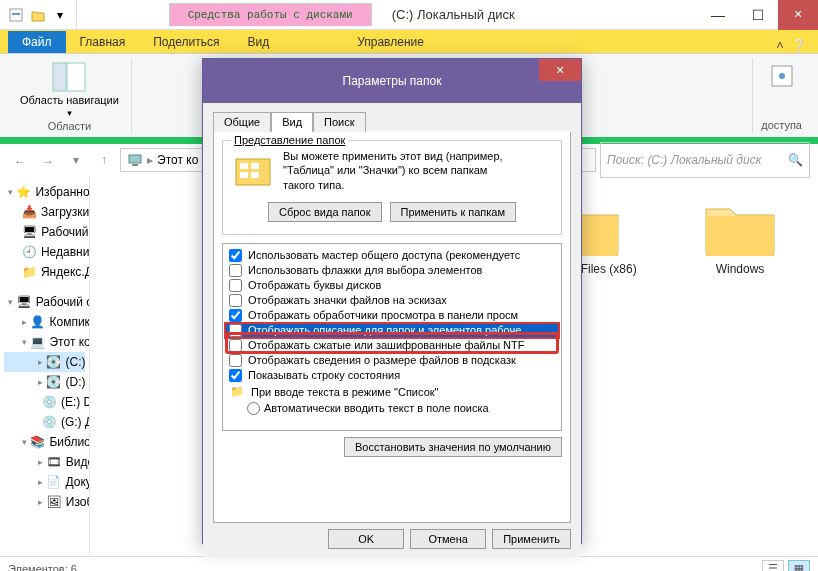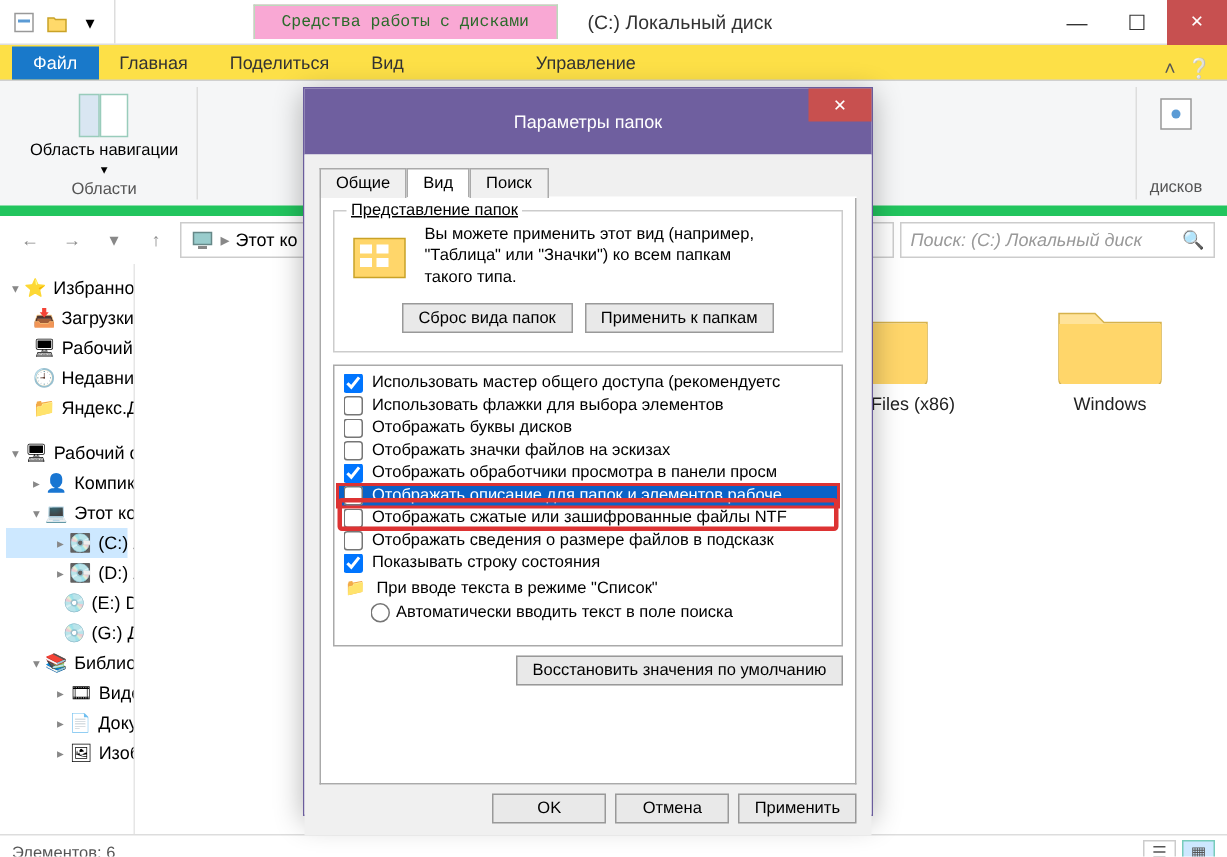--- a/index.html
+++ b/index.html
@@ -27,21 +27,21 @@
 .ribbon { height: 90px; background: #f5f6f7; border-bottom: 7px solid #22c55e; display: flex; padding: 4px 8px; }
 .ribbon-group { border-right: 1px solid #ddd; padding: 2px 8px; display: flex; flex-direction: column; align-items:center;}
 .ribbon-group .label { font-size: 11px; color: #555; margin-top: auto; }
 .ribbon-bigbtn { display: flex; flex-direction: column; align-items: center; gap: 2px; padding: 2px 4px; }
 .ribbon-small { display: flex; align-items: center; gap: 4px; font-size: 11px; padding: 1px 0;}
 
 
 .addressbar { height: 32px; display: flex; align-items: center; gap: 4px; padding: 4px 8px; background: #fff; }
 .nav-btn { width: 24px; height: 24px; border-radius:2px; display:flex;align-items:center;justify-content:center; color:#888;}
 .breadcrumb { flex: 1; border: 1px solid #ccc; height: 24px; display: flex; align-items: center; padding: 0 6px; font-size: 12px; gap:4px;}
-.searchbox { width: 210px; border: 1px solid #ccc; height: 24px; display: flex; align-items: center; padding: 0 6px; color: #999; font-style: italic;}
+.searchbox { width: 210px; border: 1px solid #ccc; height: 36px; display: flex; align-items: center; padding: 0 6px; color: #999; font-style: italic;}
 .searchbox .icon { margin-left:auto; color:#777; font-style:normal;}
 
 
 .main { display: flex; height: 380px; }
 .sidebar { width: 195px; padding: 6px 4px; overflow: hidden; border-right: 1px solid #e6e6e6;}
 .tree-item { display: flex; align-items: center; gap: 4px; padding: 2px 4px; font-size: 12px; white-space: nowrap;}
 .tree-item.selected { background: #cde8ff; }
 .tree-indent-1 { padding-left: 18px; }
 .tree-indent-2 { padding-left: 34px; }
 .expander { width: 10px; color: #888; font-size:9px; display:inline-block;}
@@ -163,21 +163,21 @@
         <span>Список</span>
       </div>
   </div>
   <div class="ribbon-group" style="border-right:none">
     <div class="ribbon-bigbtn">
       <svg width="28" height="28">
           <rect x="4" y="4" width="20" height="20" fill="#fff" stroke="#999"></rect>
           <circle cx="14" cy="14" r="3" fill="#5b9bd5"></circle>
         </svg>
     </div>
-    <div class="label">дисков</div>
+    <div class="label">доступа</div>
   </div>
 </div>
 
 <div class="addressbar">
   <div class="nav-btn">←</div>
   <div class="nav-btn">→</div>
   <div class="nav-btn">▾</div>
   <div class="nav-btn">↑</div>
   <div class="breadcrumb">
     <svg width="16" height="16">

